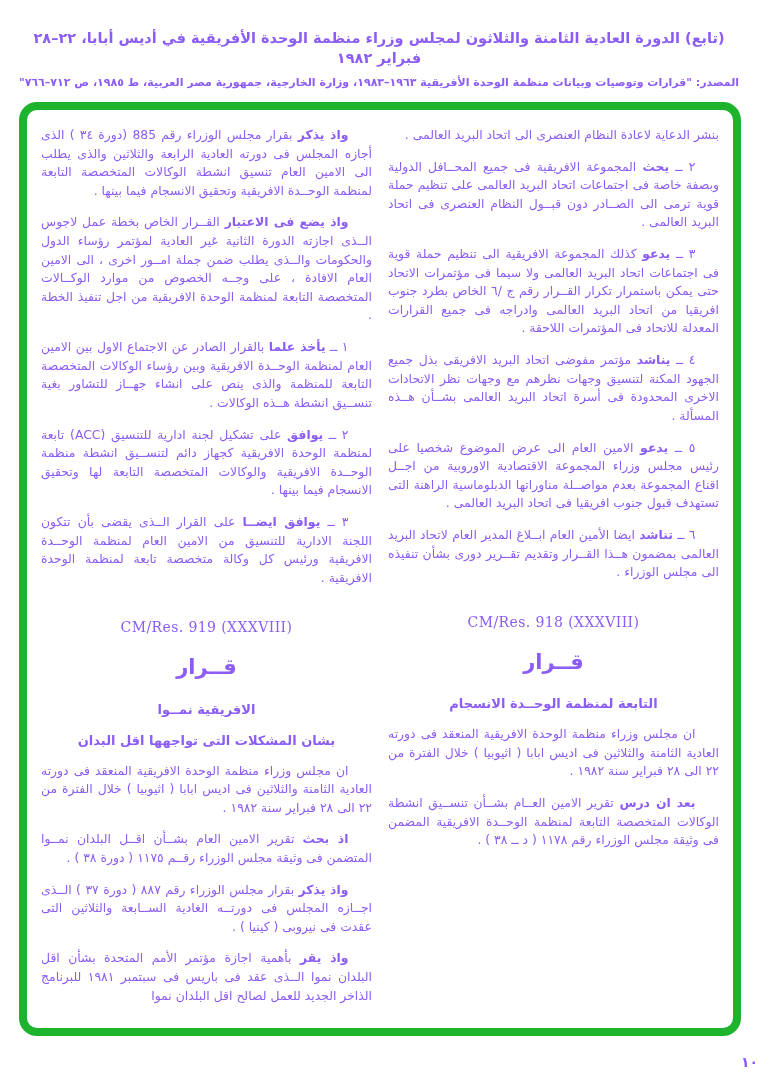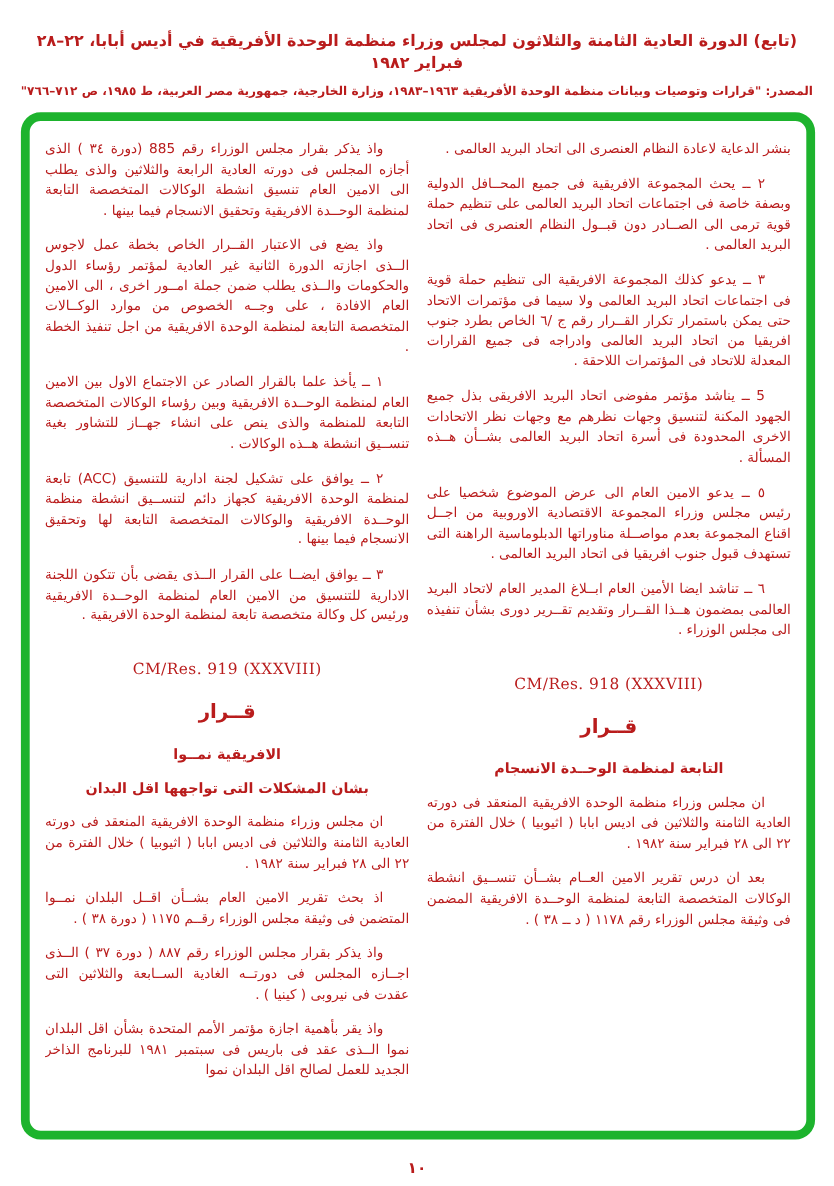--- a/index.html
+++ b/index.html
@@ -1,21 +1,21 @@
 <!DOCTYPE html>
 <html lang="ar"><head>
 <meta charset="utf-8">
 <style>
   html,body{margin:0;padding:0;background:#ffffff;}
   .page{
     position:relative;
     width:758px;height:1078px;
     background:#ffffff;
     font-family:"DejaVu Sans", sans-serif;
-    color:#b91c1c;
+    color:#8b5cf6;
     overflow:hidden;
   }
   .header{
     direction:rtl;
     text-align:center;
     padding-top:28px;
   }
   .header .h1{
     font-weight:bold;
     font-size:14.5px;
@@ -50,49 +50,48 @@
     flex:1 1 0;
     direction:rtl;
     text-align:justify;
     font-size:12.4px;
     line-height:1.5;
     overflow:hidden;
   }
   .col p{margin:0 0 13px;}
   .col p.body{text-indent:1.9em;}
   .col p.body-flush{text-indent:0;}
-  .col b{font-weight:normal;}
+  .col b{font-weight:bold;}
   .col p.ref{
     direction:ltr;
     text-align:center;
     text-indent:0;
     font-family:"DejaVu Serif", serif;
     font-size:14px;
     letter-spacing:0.4px;
     margin:30px 0 14px;
   }
   .col p.heading-lg{
     text-align:center;
     text-indent:0;
     font-weight:bold;
-    font-size:18px;
+    font-size:21px;
     margin:14px 0 16px;
   }
   .col p.heading{
     text-align:center;
     text-indent:0;
     font-weight:bold;
     font-size:13px;
     margin:0 0 10px;
     line-height:1.6;
   }
   .page-number{
     position:absolute;
     bottom:8px;left:0;right:0;
-    text-align:center;
     font-weight:bold;
     font-size:14px;
     direction:rtl;
   }
 </style>
 </head>
 <body>
 
 <div class="page">
 
@@ -100,21 +99,21 @@
     <div class="h1">(تابع) الدورة العادية الثامنة والثلاثون لمجلس وزراء منظمة الوحدة الأفريقية في أديس أبابا، ٢٢–٢٨ فبراير ١٩٨٢</div>
     <div class="h2">المصدر: "قرارات وتوصيات وبيانات منظمة الوحدة الأفريقية ١٩٦٣–١٩٨٣، وزارة الخارجية، جمهورية مصر العربية، ط ١٩٨٥، ص ٧١٢–٧٦٦"</div>
   </div>
 
   <div class="frame">
     <div class="cols">
       <div class="col" id="col-right">
           <p class="body-flush"><span>بنشر الدعاية لاعادة النظام العنصرى الى اتحاد البريد العالمى .</span></p>
           <p class="body"><span>٢ ــ </span><b>يحث</b><span> المجموعة الافريقية فى جميع المحــافل الدولية وبصفة خاصة فى اجتماعات اتحاد البريد العالمى على تنظيم حملة قوية ترمى الى الصــادر دون قبــول النظام العنصرى فى اتحاد البريد العالمى .</span></p>
           <p class="body"><span>٣ ــ </span><b>يدعو</b><span> كذلك المجموعة الافريقية الى تنظيم حملة قوية فى اجتماعات اتحاد البريد العالمى ولا سيما فى مؤتمرات الاتحاد حتى يمكن باستمرار تكرار القــرار رقم ج /٦ الخاص بطرد جنوب افريقيا من اتحاد البريد العالمى وادراجه فى جميع القرارات المعدلة للاتحاد فى المؤتمرات اللاحقة .</span></p>
-          <p class="body"><span>5 ــ </span><b>يناشد</b><span> مؤتمر مفوضى اتحاد البريد الافريقى بذل جميع الجهود المكنة لتنسيق وجهات نظرهم مع وجهات نظر الاتحادات الاخرى المحدودة فى أسرة اتحاد البريد العالمى بشــأن هــذه المسألة .</span></p>
+          <p class="body"><span>٤ ــ </span><b>يناشد</b><span> مؤتمر مفوضى اتحاد البريد الافريقى بذل جميع الجهود المكنة لتنسيق وجهات نظرهم مع وجهات نظر الاتحادات الاخرى المحدودة فى أسرة اتحاد البريد العالمى بشــأن هــذه المسألة .</span></p>
           <p class="body"><span>٥ ــ </span><b>يدعو</b><span> الامين العام الى عرض الموضوع شخصيا على رئيس مجلس وزراء المجموعة الاقتصادية الاوروبية من اجــل اقناع المجموعة بعدم مواصــلة مناوراتها الدبلوماسية الراهنة التى تستهدف قبول جنوب افريقيا فى اتحاد البريد العالمى .</span></p>
           <p class="body"><span>٦ ــ </span><b>تناشد</b><span> ايضا الأمين العام ابــلاغ المدير العام لاتحاد البريد العالمى بمضمون هــذا القــرار وتقديم تقــرير دورى بشأن تنفيذه الى مجلس الوزراء .</span></p>
           <p class="ref"><span>CM/Res. 918 (XXXVIII)</span></p>
           <p class="heading-lg"><span>قــرار</span></p>
           <p class="heading"><span>التابعة لمنظمة الوحــدة الانسجام</span></p>
           <p class="body"><span>ان مجلس وزراء منظمة الوحدة الافريقية المنعقد فى دورته العادية الثامنة والثلاثين فى اديس ابابا ( اثيوبيا ) خلال الفترة من ٢٢ الى ٢٨ فبراير سنة ١٩٨٢ .</span></p>
           <p class="body"><b>بعد ان درس</b><span> تقرير الامين العــام بشــأن تنســيق انشطة الوكالات المتخصصة التابعة لمنظمة الوحــدة الافريقية المضمن فى وثيقة مجلس الوزراء رقم ١١٧٨ ( د ــ ٣٨ ) .</span></p>
         </div>
       <div class="col" id="col-left">
           <p class="body"><b>واذ يذكر</b><span> بقرار مجلس الوزراء رقم 885 (دورة ٣٤ ) الذى أجازه المجلس فى دورته العادية الرابعة والثلاثين والذى يطلب الى الامين العام تنسيق انشطة الوكالات المتخصصة التابعة لمنظمة الوحــدة الافريقية وتحقيق الانسجام فيما بينها .</span></p>

